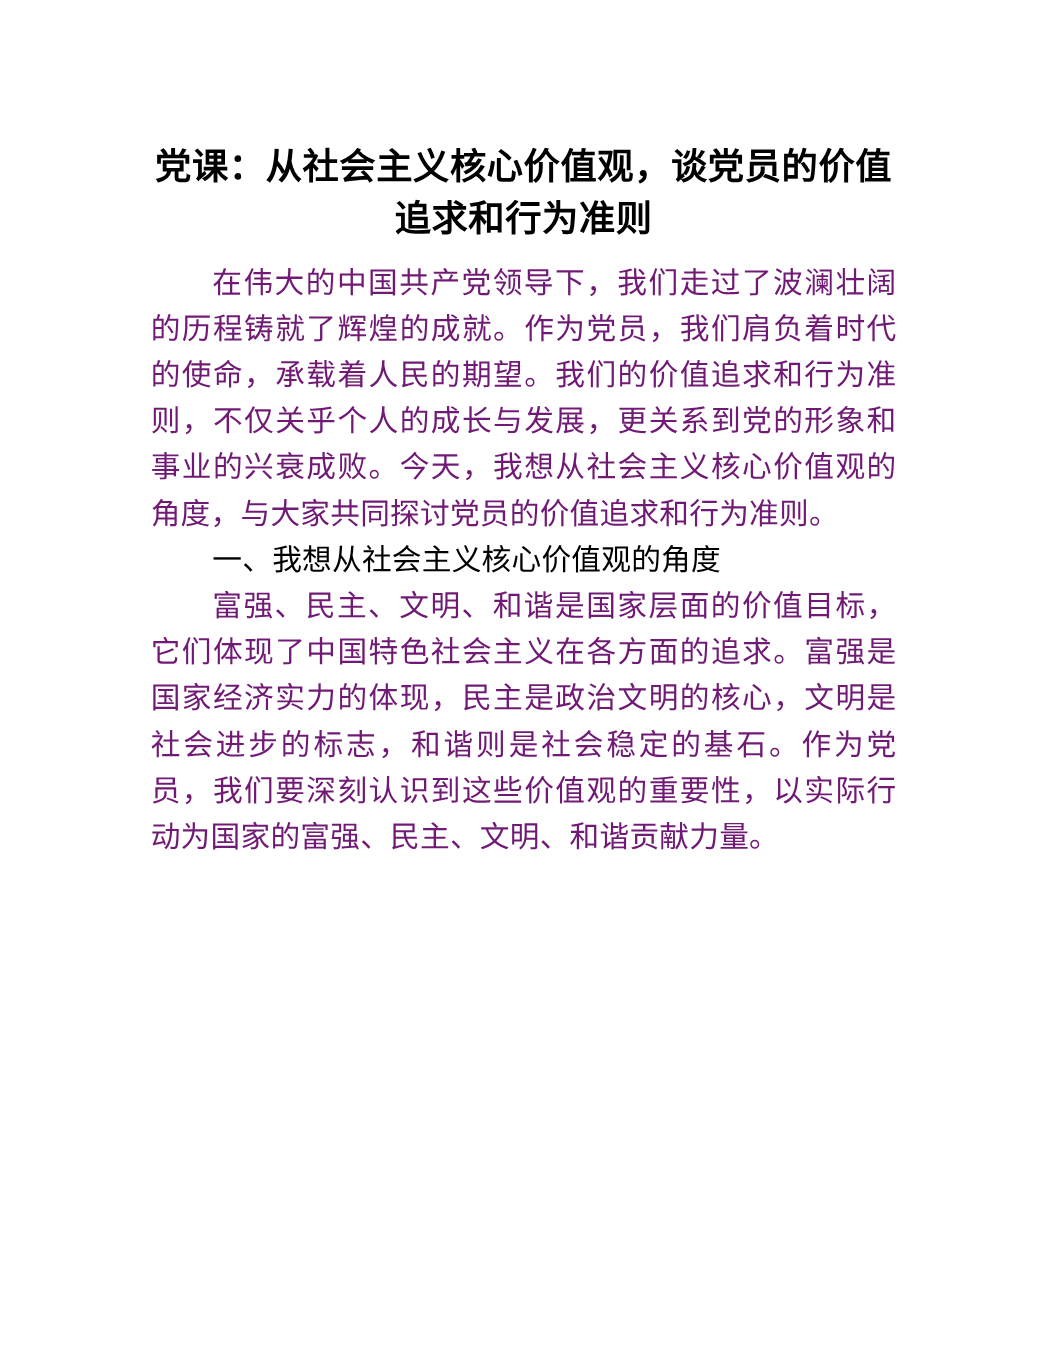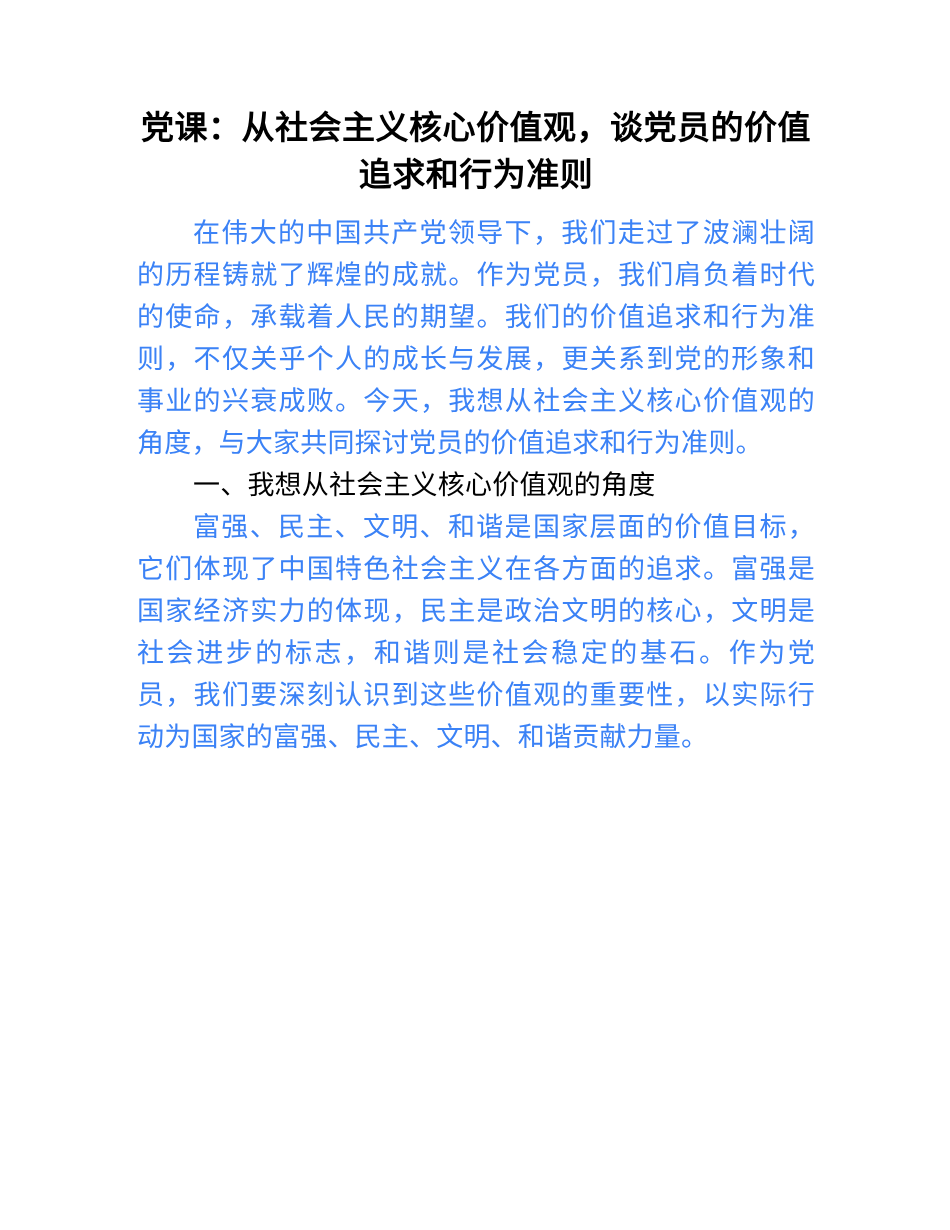--- a/index.html
+++ b/index.html
@@ -9,20 +9,21 @@
     background: #ffffff;
   }
 
   .page {
     position: relative;
     width: 950px;
     height: 1052px;
     background: #ffffff;
     overflow: hidden;
     box-sizing: border-box;
+    margin-top: 24px;
   }
 
   .doc-body {
     position: absolute;
     left: 137px;
     top: 104px;
     width: 678px;
   }
 
   .doc-title {
@@ -35,21 +36,21 @@
     letter-spacing: 0.5px;
     margin: 0 0 14px 0;
     white-space: pre-line;
   }
 
   .para {
     font-family: "Liberation Sans", "DejaVu Sans", sans-serif;
     font-weight: 400;
     font-size: 27px;
     line-height: 42px;
-    color: #3b82f6;
+    color: #701a75;
     text-align: justify;
     text-justify: inter-character;
     text-indent: 56px;
     margin: 0;
     letter-spacing: 0.2px;
     word-break: break-all;
   }
 
   .section-heading {
     font-family: "Liberation Sans", "DejaVu Sans", sans-serif;

